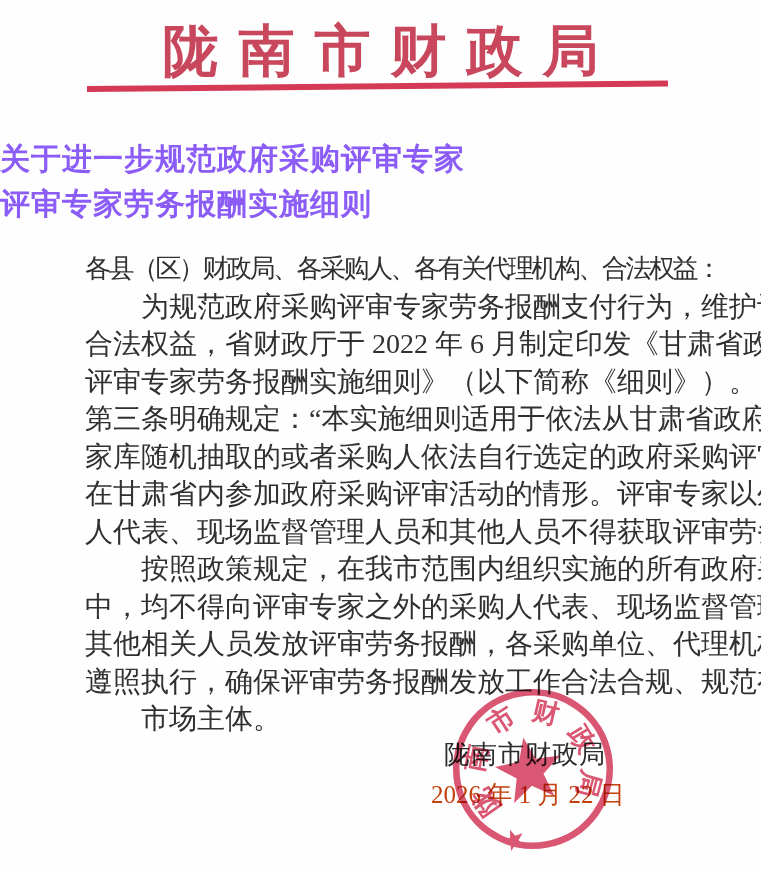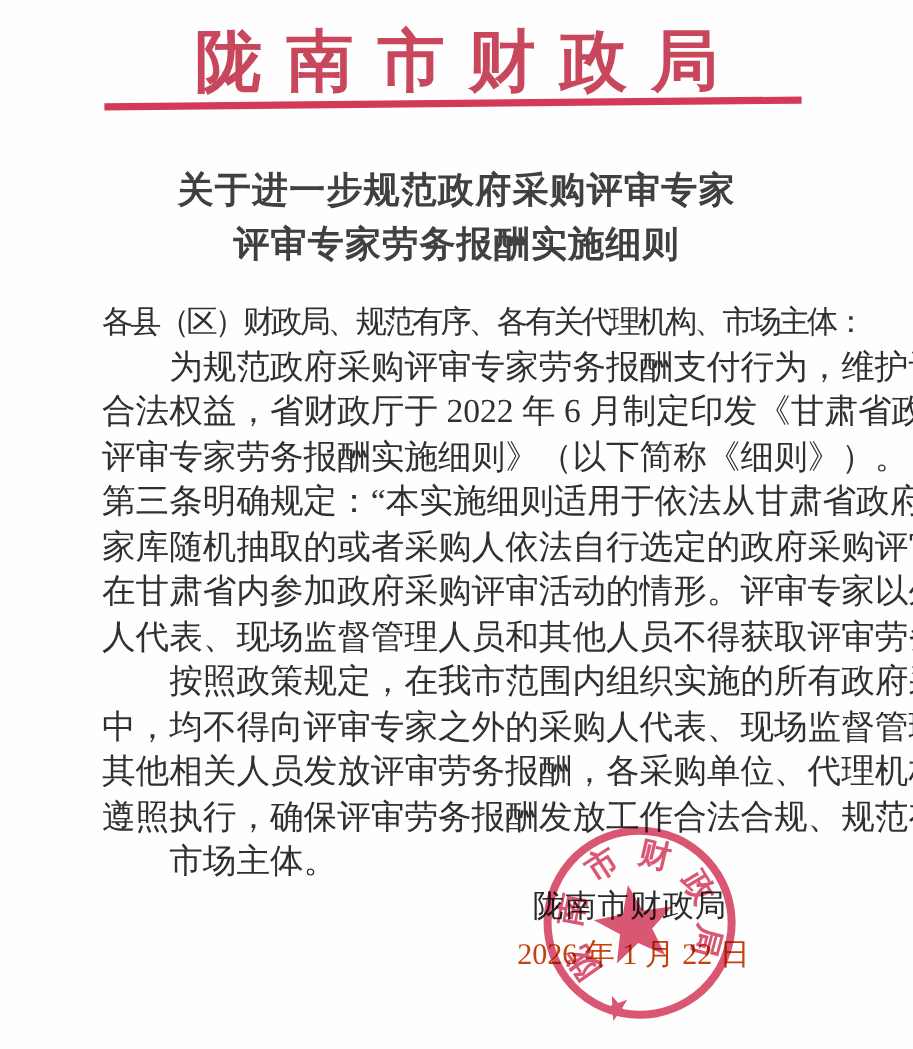--- a/index.html
+++ b/index.html
@@ -14,21 +14,21 @@
     text-align:center; font-size:56px; font-weight:bold;
     color:#c9475c; letter-spacing:20px; padding-left:20px;
     box-sizing:border-box; white-space:nowrap;
   }
   .red-rule {
     position:absolute; top:86px; left:87px; width:581px; height:6px;
     background:#d43a55; transform:rotate(-0.55deg); transform-origin:left center;
   }
   .doc-title {
     position:absolute; top:136px; left:0; width:100%;
-    text-align:center; font-weight:bold; color:#404040;
+    text-align:left; font-weight:bold; color:#8b5cf6;
     font-size:30px; line-height:45px; letter-spacing:1px;
   }
   .body-block {
     position:absolute; left:85px; top:250px; width:628px;
     font-size:28px; line-height:37.5px; color:#303030;
   }
   .bline { white-space:nowrap; height:37.5px; }
   .indent { padding-left:56px; }
   .compressed { font-size:26px; letter-spacing:-2.5px; }
   .sig-org {
@@ -59,21 +59,21 @@
   <div class="letterhead">陇南市财政局</div>
 
   <div class="red-rule"></div>
 
   <div class="doc-title">
     <div>关于进一步规范政府采购评审专家</div>
     <div>评审专家劳务报酬实施细则</div>
   </div>
 
   <div class="body-block">
-    <div class="bline compressed">各县（区）财政局、规范有序、各有关代理机构、市场主体：</div>
+    <div class="bline compressed">各县（区）财政局、各采购人、各有关代理机构、合法权益：</div>
     <div class="bline indent">为规范政府采购评审专家劳务报酬支付行为，维护评审专家</div>
     <div class="bline">合法权益，省财政厅于 2022 年 6 月制定印发《甘肃省政府采购</div>
     <div class="bline">评审专家劳务报酬实施细则》（以下简称《细则》）。《细则》</div>
     <div class="bline">第三条明确规定：“本实施细则适用于依法从甘肃省政府采购专</div>
     <div class="bline">家库随机抽取的或者采购人依法自行选定的政府采购评审专家，</div>
     <div class="bline">在甘肃省内参加政府采购评审活动的情形。评审专家以外的采购</div>
     <div class="bline">人代表、现场监督管理人员和其他人员不得获取评审劳务报酬。”</div>
     <div class="bline indent">按照政策规定，在我市范围内组织实施的所有政府采购项目</div>
     <div class="bline">中，均不得向评审专家之外的采购人代表、现场监督管理人员及</div>
     <div class="bline">其他相关人员发放评审劳务报酬，各采购单位、代理机构须严格</div>

